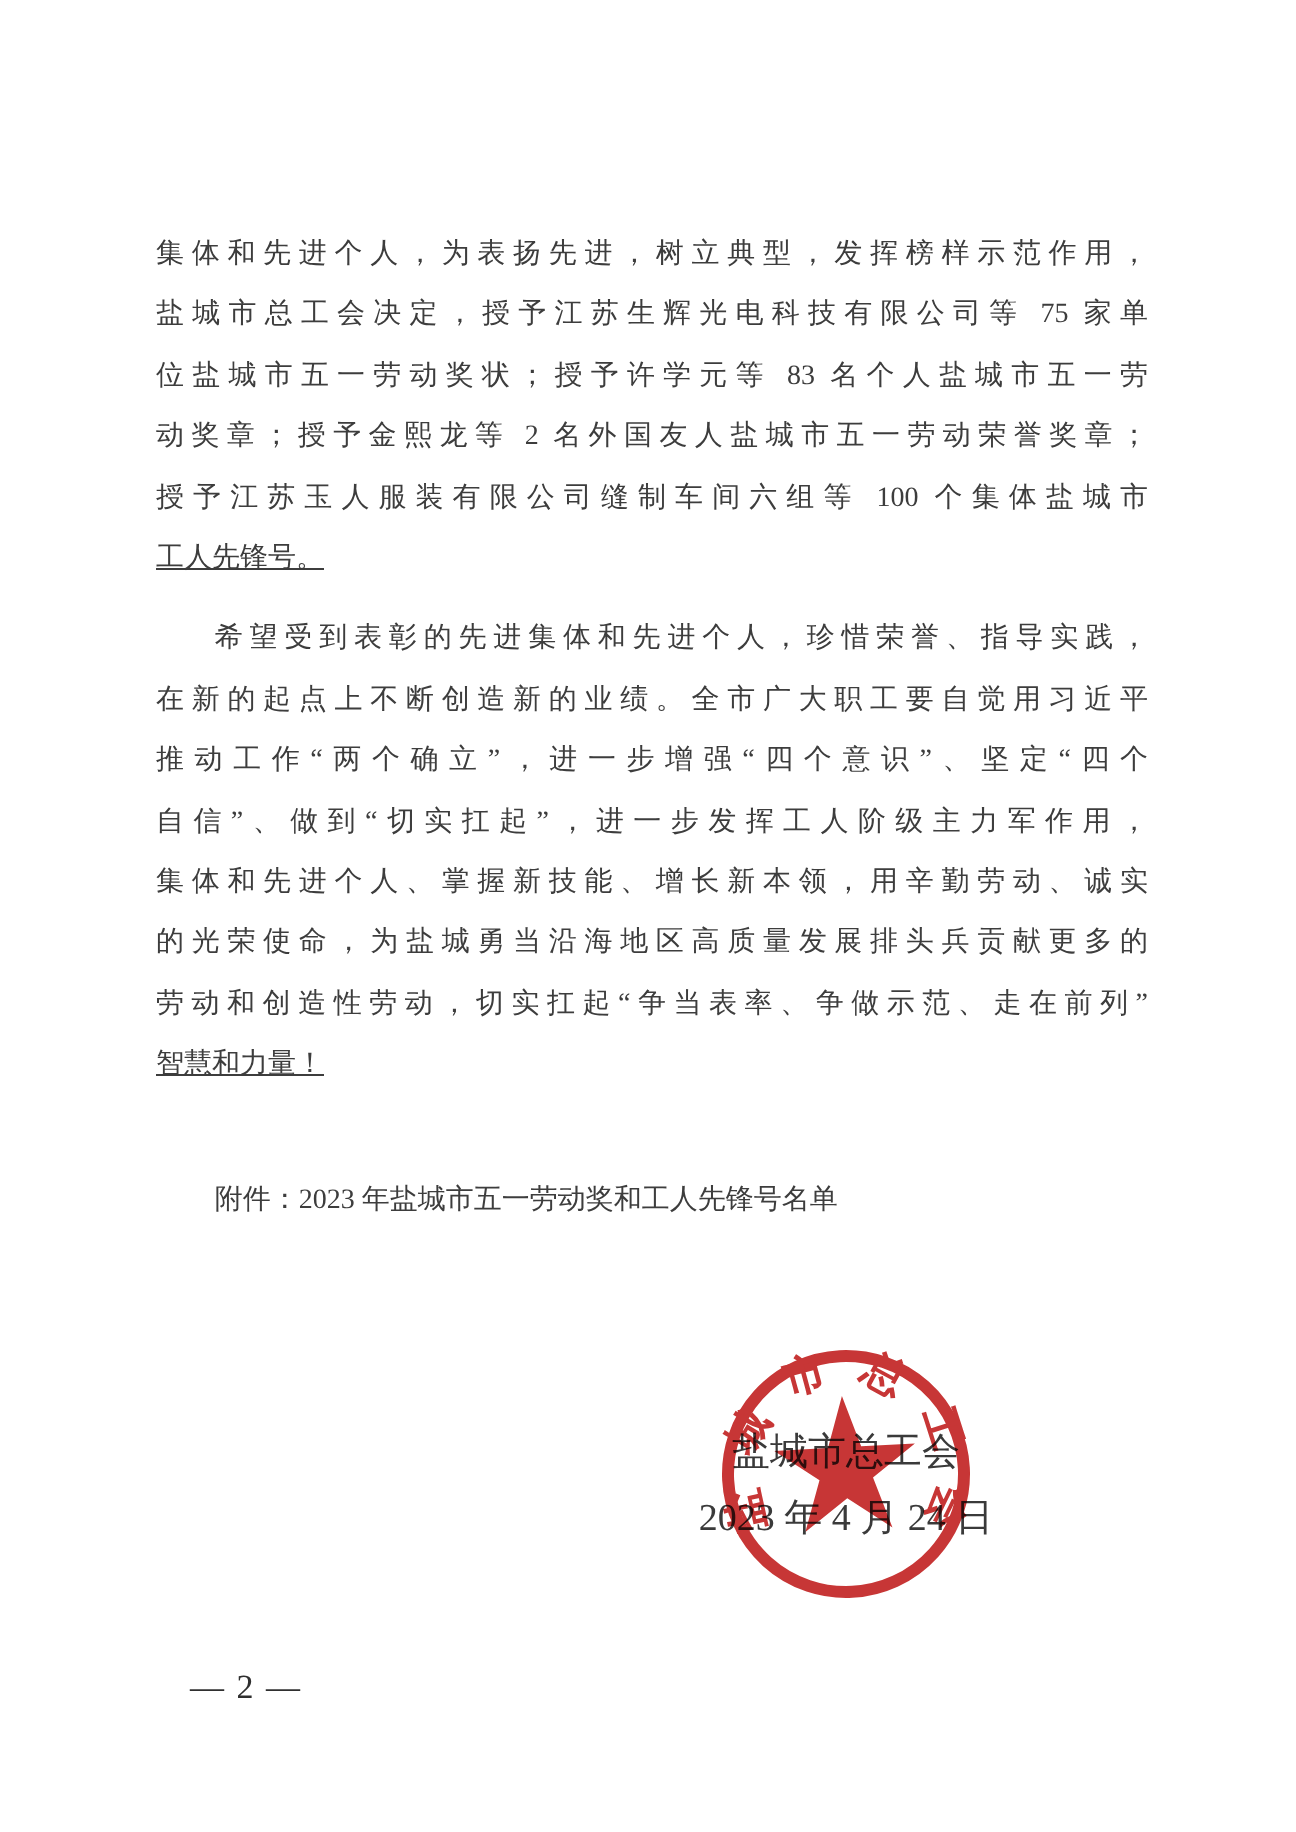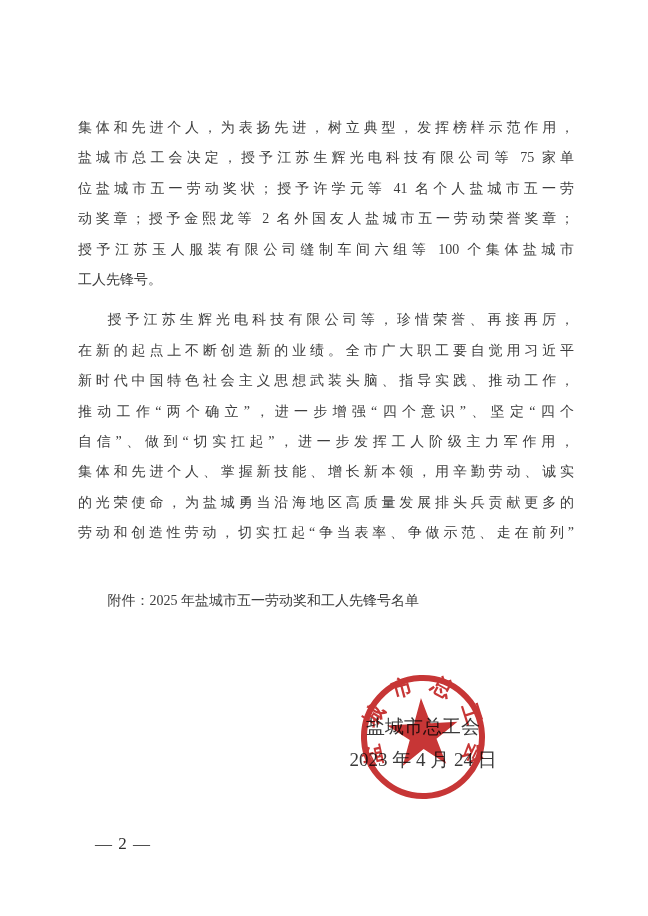--- a/index.html
+++ b/index.html
@@ -20,20 +20,21 @@
     line-height: 30.4px;
   }
   .jl {            
     text-align: justify;
     text-align-last: justify;
     text-justify: inter-character;
   }
   .jl.endl {       
     text-align: left;
     text-align-last: left;
+    text-decoration: underline;
   }
   .jl.first { text-indent: 2.1em; }
   .para2 { margin-top: 10px; }
   .attachment {
     margin-top: 37px;
     text-indent: 2.1em;
     text-align: left;
     text-align-last: left;
   }
   .signature {
@@ -68,38 +69,38 @@
 </head>
 <body>
 
 <div class="page">
 
   <div class="body-text">
 
     <div class="para1">
       <div class="jl">集体和先进个人，为表扬先进，树立典型，发挥榜样示范作用，</div>
       <div class="jl">盐城市总工会决定，授予江苏生辉光电科技有限公司等 75 家单</div>
-      <div class="jl">位盐城市五一劳动奖状；授予许学元等 41 名个人盐城市五一劳</div>
+      <div class="jl">位盐城市五一劳动奖状；授予许学元等 83 名个人盐城市五一劳</div>
       <div class="jl">动奖章；授予金熙龙等 2 名外国友人盐城市五一劳动荣誉奖章；</div>
       <div class="jl">授予江苏玉人服装有限公司缝制车间六组等 100 个集体盐城市</div>
       <div class="jl endl">工人先锋号。</div>
     </div>
 
     <div class="para2">
-      <div class="jl first">授予江苏生辉光电科技有限公司等，珍惜荣誉、再接再厉，</div>
+      <div class="jl first">希望受到表彰的先进集体和先进个人，珍惜荣誉、指导实践，</div>
       <div class="jl">在新的起点上不断创造新的业绩。全市广大职工要自觉用习近平</div>
-      <div class="jl">新时代中国特色社会主义思想武装头脑、指导实践、推动工作，</div>
       <div class="jl">推动工作“两个确立”，进一步增强“四个意识”、坚定“四个</div>
       <div class="jl">自信”、做到“切实扛起”，进一步发挥工人阶级主力军作用，</div>
       <div class="jl">集体和先进个人、掌握新技能、增长新本领，用辛勤劳动、诚实</div>
       <div class="jl">的光荣使命，为盐城勇当沿海地区高质量发展排头兵贡献更多的</div>
       <div class="jl">劳动和创造性劳动，切实扛起“争当表率、争做示范、走在前列”</div>
+      <div class="jl endl">智慧和力量！</div>
     </div>
 
-    <div class="attachment">附件：2025 年盐城市五一劳动奖和工人先锋号名单</div>
+    <div class="attachment">附件：2023 年盐城市五一劳动奖和工人先锋号名单</div>
 
   </div>
 
   <div class="signature">
     <div>盐城市总工会</div>
     <div>2023 年 4 月 24 日</div>
   </div>
 
   <svg class="seal" viewBox="0 0 150 150" xmlns="http://www.w3.org/2000/svg">
     <circle cx="75" cy="75" r="59" fill="none" stroke-width="6" stroke="#c22524"></circle>

